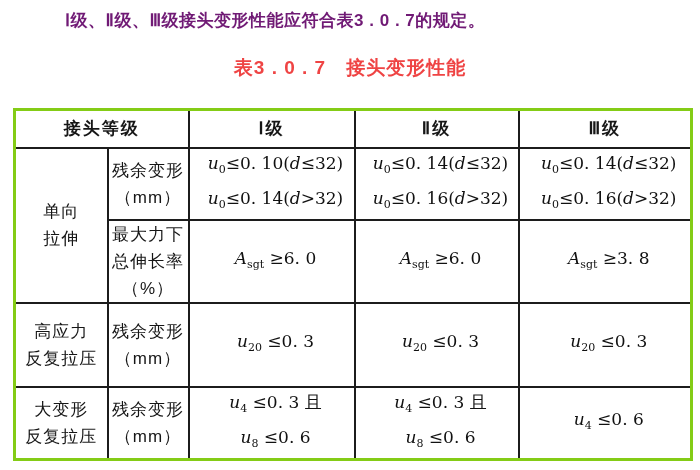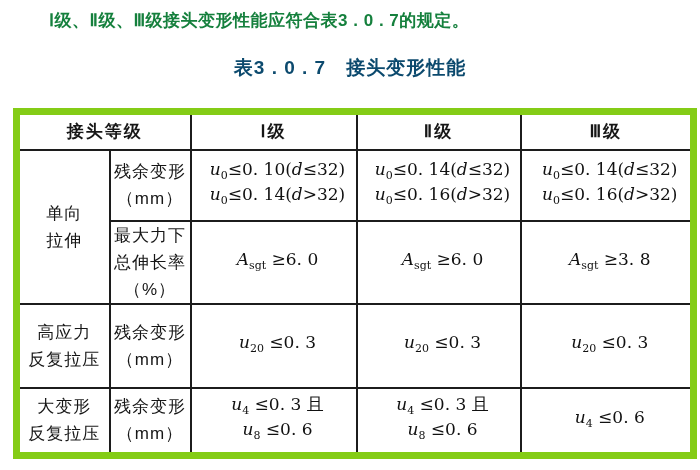--- a/index.html
+++ b/index.html
@@ -8,40 +8,40 @@
     background: #ffffff;
   }
   body {
     width: 700px;
     height: 470px;
     overflow: hidden;
     color: #1a1a1a;
     font-family: "Liberation Sans", sans-serif;
   }
   .intro {
-    margin: 9px 0 0 49px;
+    margin: 9px 0 0 65px;
     font-size: 17px;
     font-weight: bold;
     letter-spacing: 0.5px;
-    color: #15803d;
+    color: #701a75;
   }
   .table-title {
     margin: 23px 0 0 0;
     text-align: center;
     font-size: 19px;
     font-weight: bold;
     letter-spacing: 1px;
-    color: #0c4a6e;
+    color: #ef4444;
   }
   table.perf {
     margin: 27px 0 0 13px;
     width: 677px;
     table-layout: fixed;
     border-collapse: collapse;
-    border: 7px solid #84cc16;
+    border: 3px solid #84cc16;
   }
   table.perf th, table.perf td {
     border: 2px solid #1c1c1c;
     text-align: center;
     vertical-align: middle;
     padding: 0;
     overflow: hidden;
   }
   tr.h-head { height: 38px; }
   tr.h-r2 { height: 71px; }
@@ -59,21 +59,21 @@
     font-weight: normal;
     letter-spacing: 1px;
     color: #161616;
   }
   td.label div { line-height: 27px; }
   td.formula {
     font-family: "DejaVu Serif", "Liberation Serif", serif;
     font-size: 17px;
     color: #111111;
   }
-  td.formula div { line-height: 18px; white-space: nowrap; margin-left: 8px; }
+  td.formula div { line-height: 29px; white-space: nowrap; margin-left: 8px; }
   .seg-i {
     font-style: italic;
     font-family: "DejaVu Serif", serif;
   }
   .seg-sub {
     font-size: 11px;
     vertical-align: -4px;
     letter-spacing: 0;
   }
 </style>

